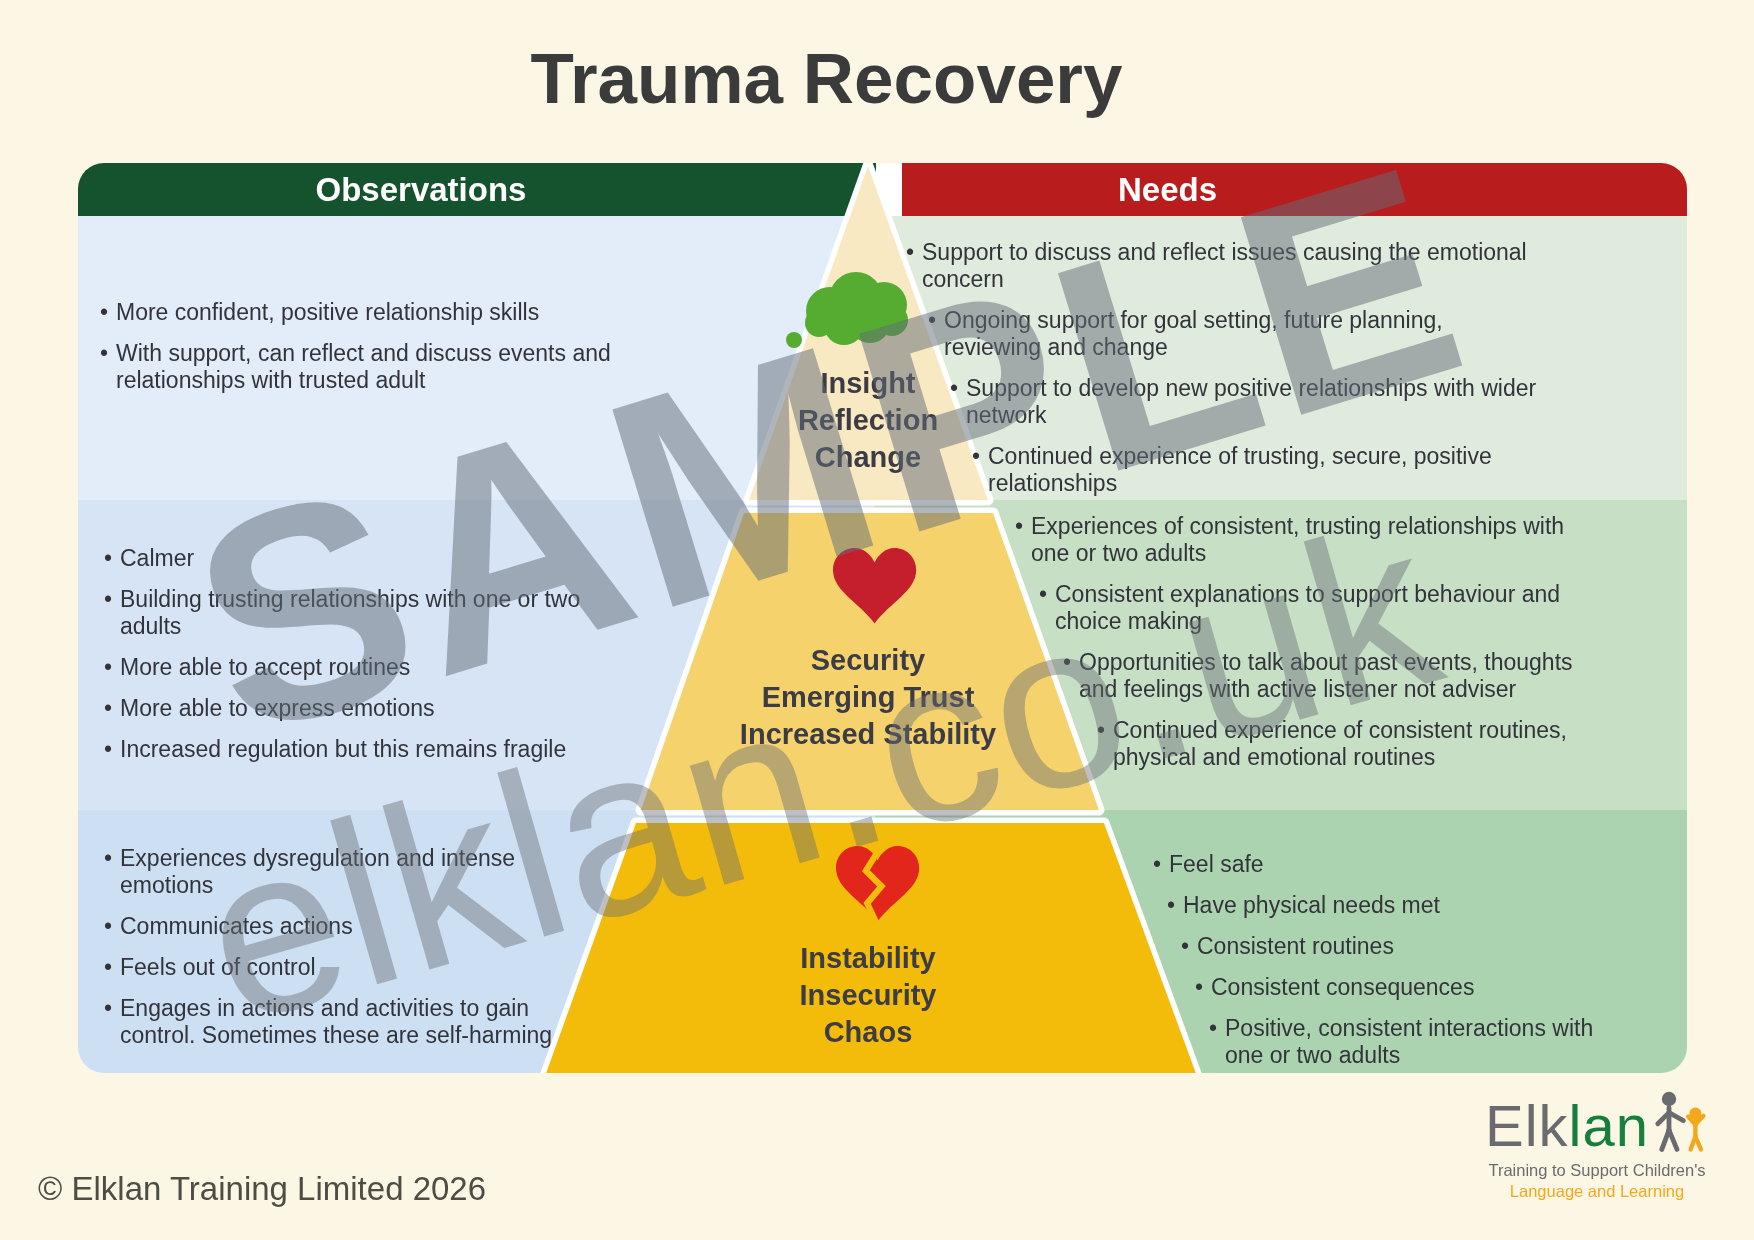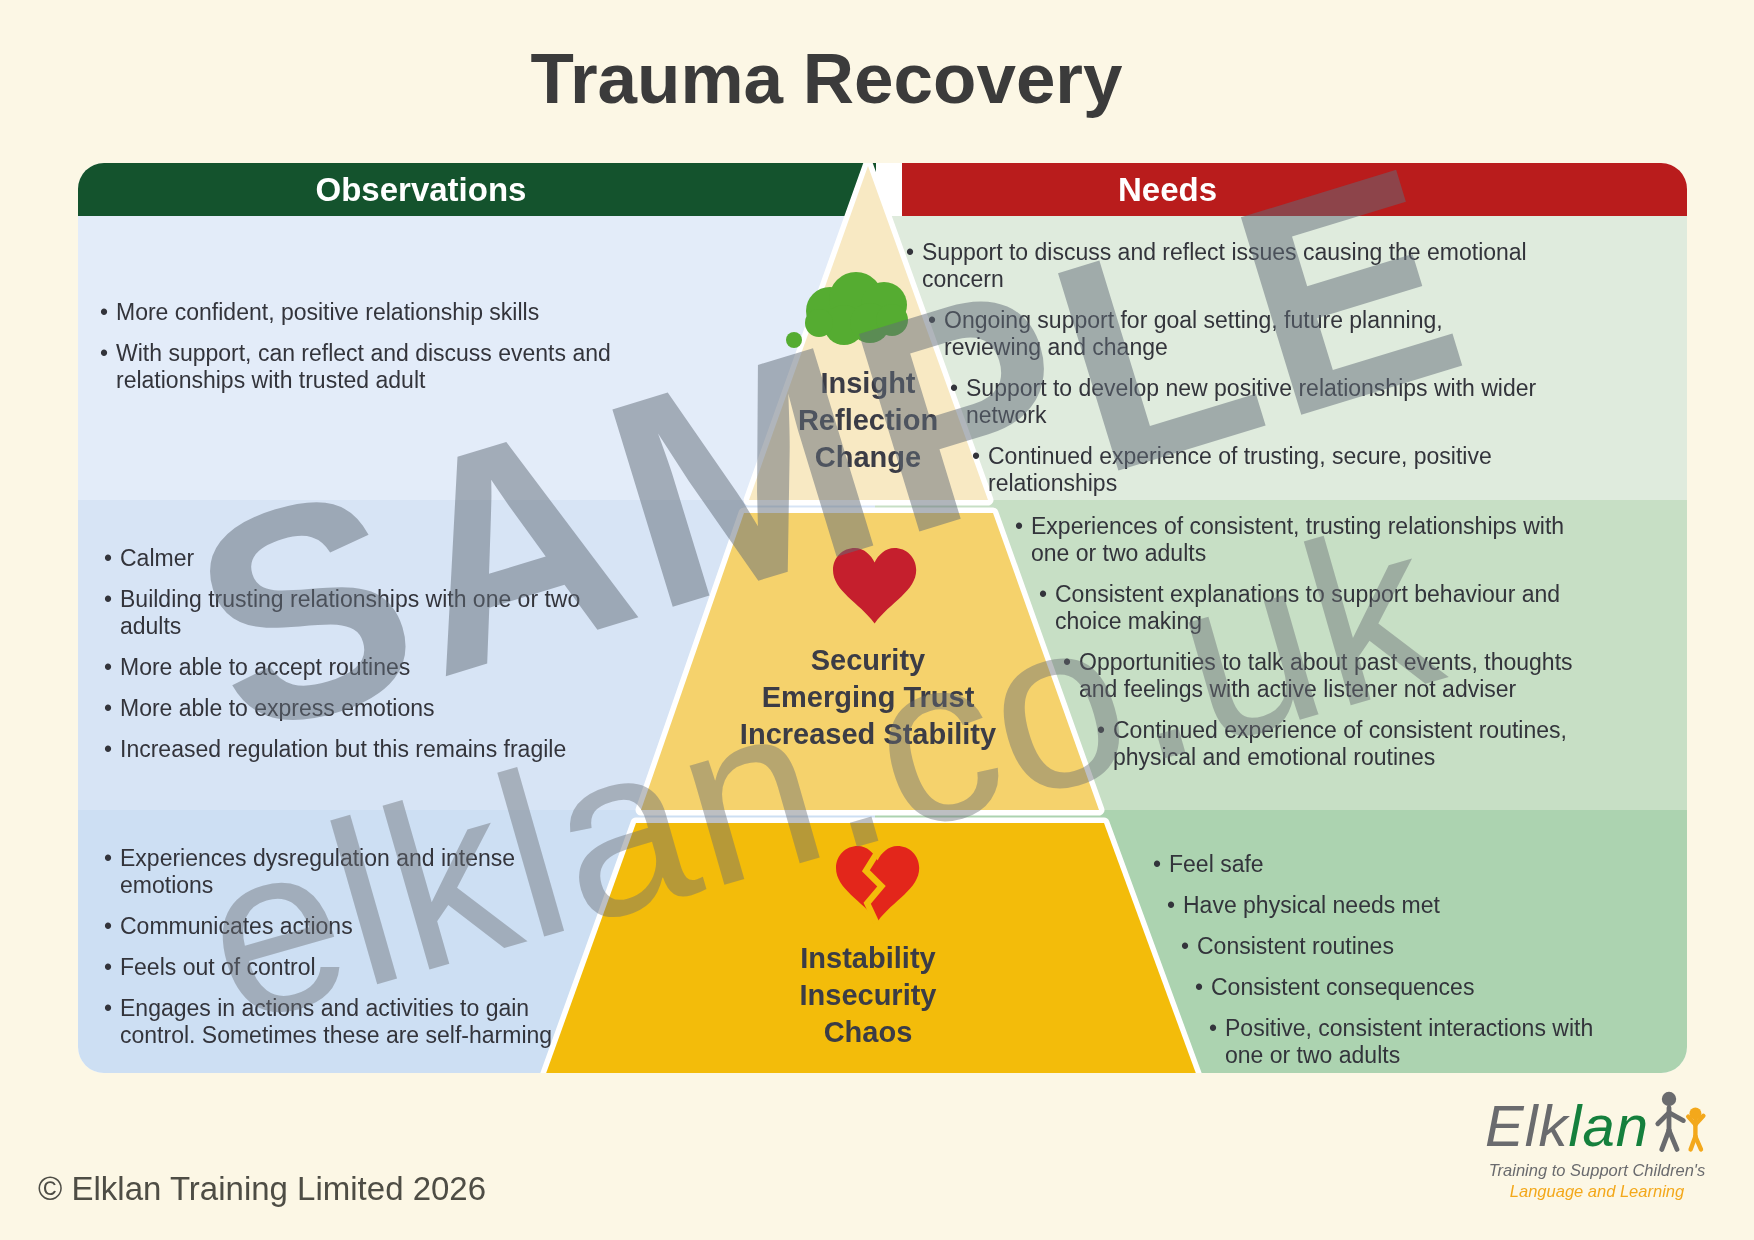--- a/index.html
+++ b/index.html
@@ -56,21 +56,21 @@
   .lab-bot{top:777px;}
 
   .wm{position:absolute;pointer-events:none;line-height:1;text-align:center;white-space:nowrap;}
   .wm-sample{left:30px;top:300px;width:1600px;transform:rotate(-17deg);
              font-size:300px;font-weight:bold;letter-spacing:8px;color:rgba(98,108,120,0.50);}
   .wm-url{left:60px;top:655px;width:1520px;transform:rotate(-16deg);
           font-size:235px;letter-spacing:2px;color:rgba(104,110,116,0.44);}
 
   .copyright{position:absolute;left:38px;top:1170px;font-size:33px;color:#4E4D45;font-weight:500;}
 
-  .logo{position:absolute;left:1472px;top:1086px;width:250px;text-align:center;font-style:italic;}
+  .logo{position:absolute;left:1472px;top:1086px;width:250px;text-align:center;}
   .logo-row{display:flex;align-items:flex-end;justify-content:center;height:72px;}
   .logo-word{font-size:58px;line-height:64px;letter-spacing:1px;}
   .logo-elk{color:#6A6B6E;}
   .logo-lan{color:#15803d;text-align:center;}
   .logo-tag1{font-size:16.5px;color:#6A6B6E;margin-top:3px;white-space:nowrap;}
   .logo-tag2{font-size:16.5px;color:#F3A81B;margin-top:2px;white-space:nowrap;}
 </style>
 </head>
 <body>
 

